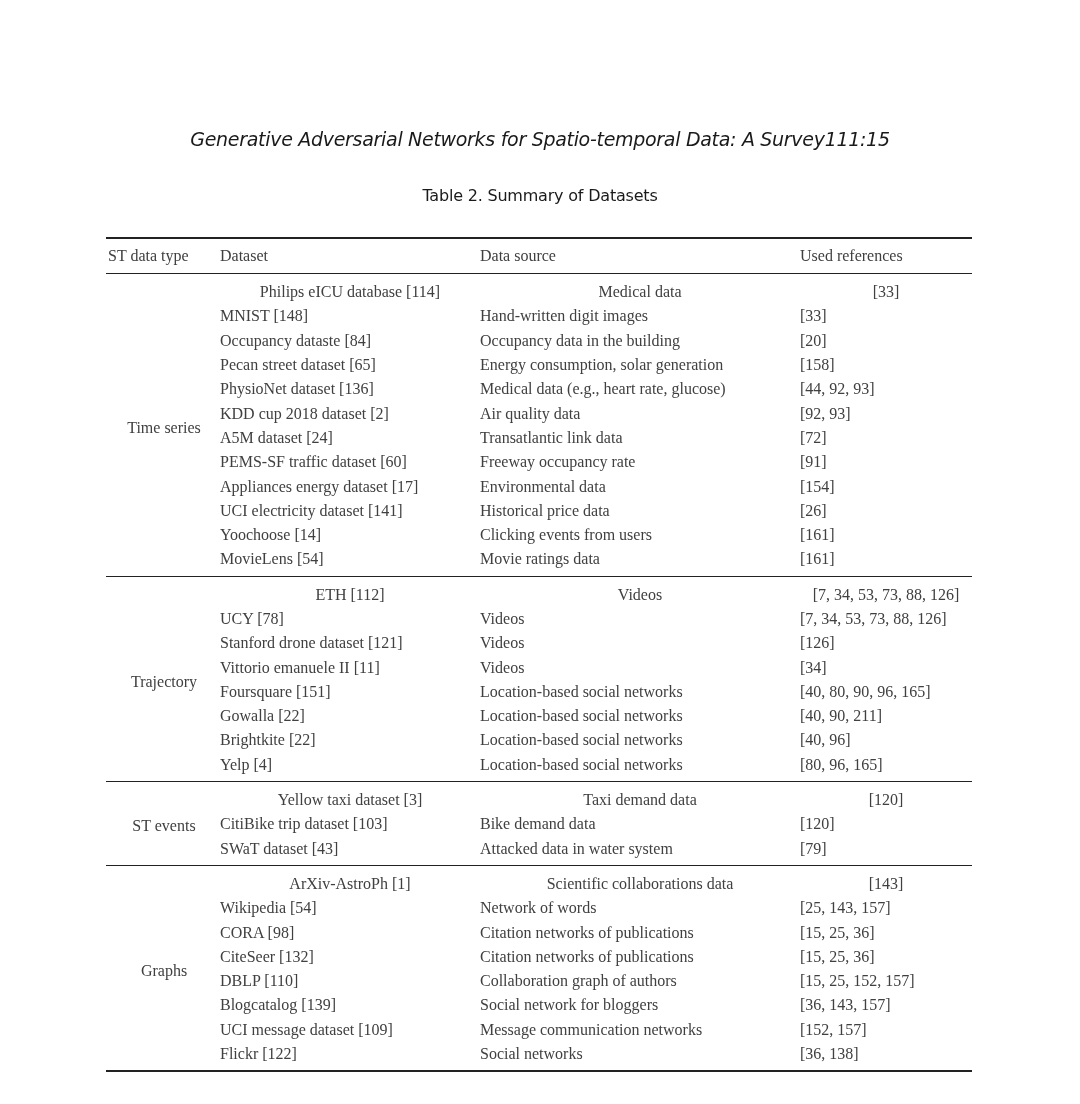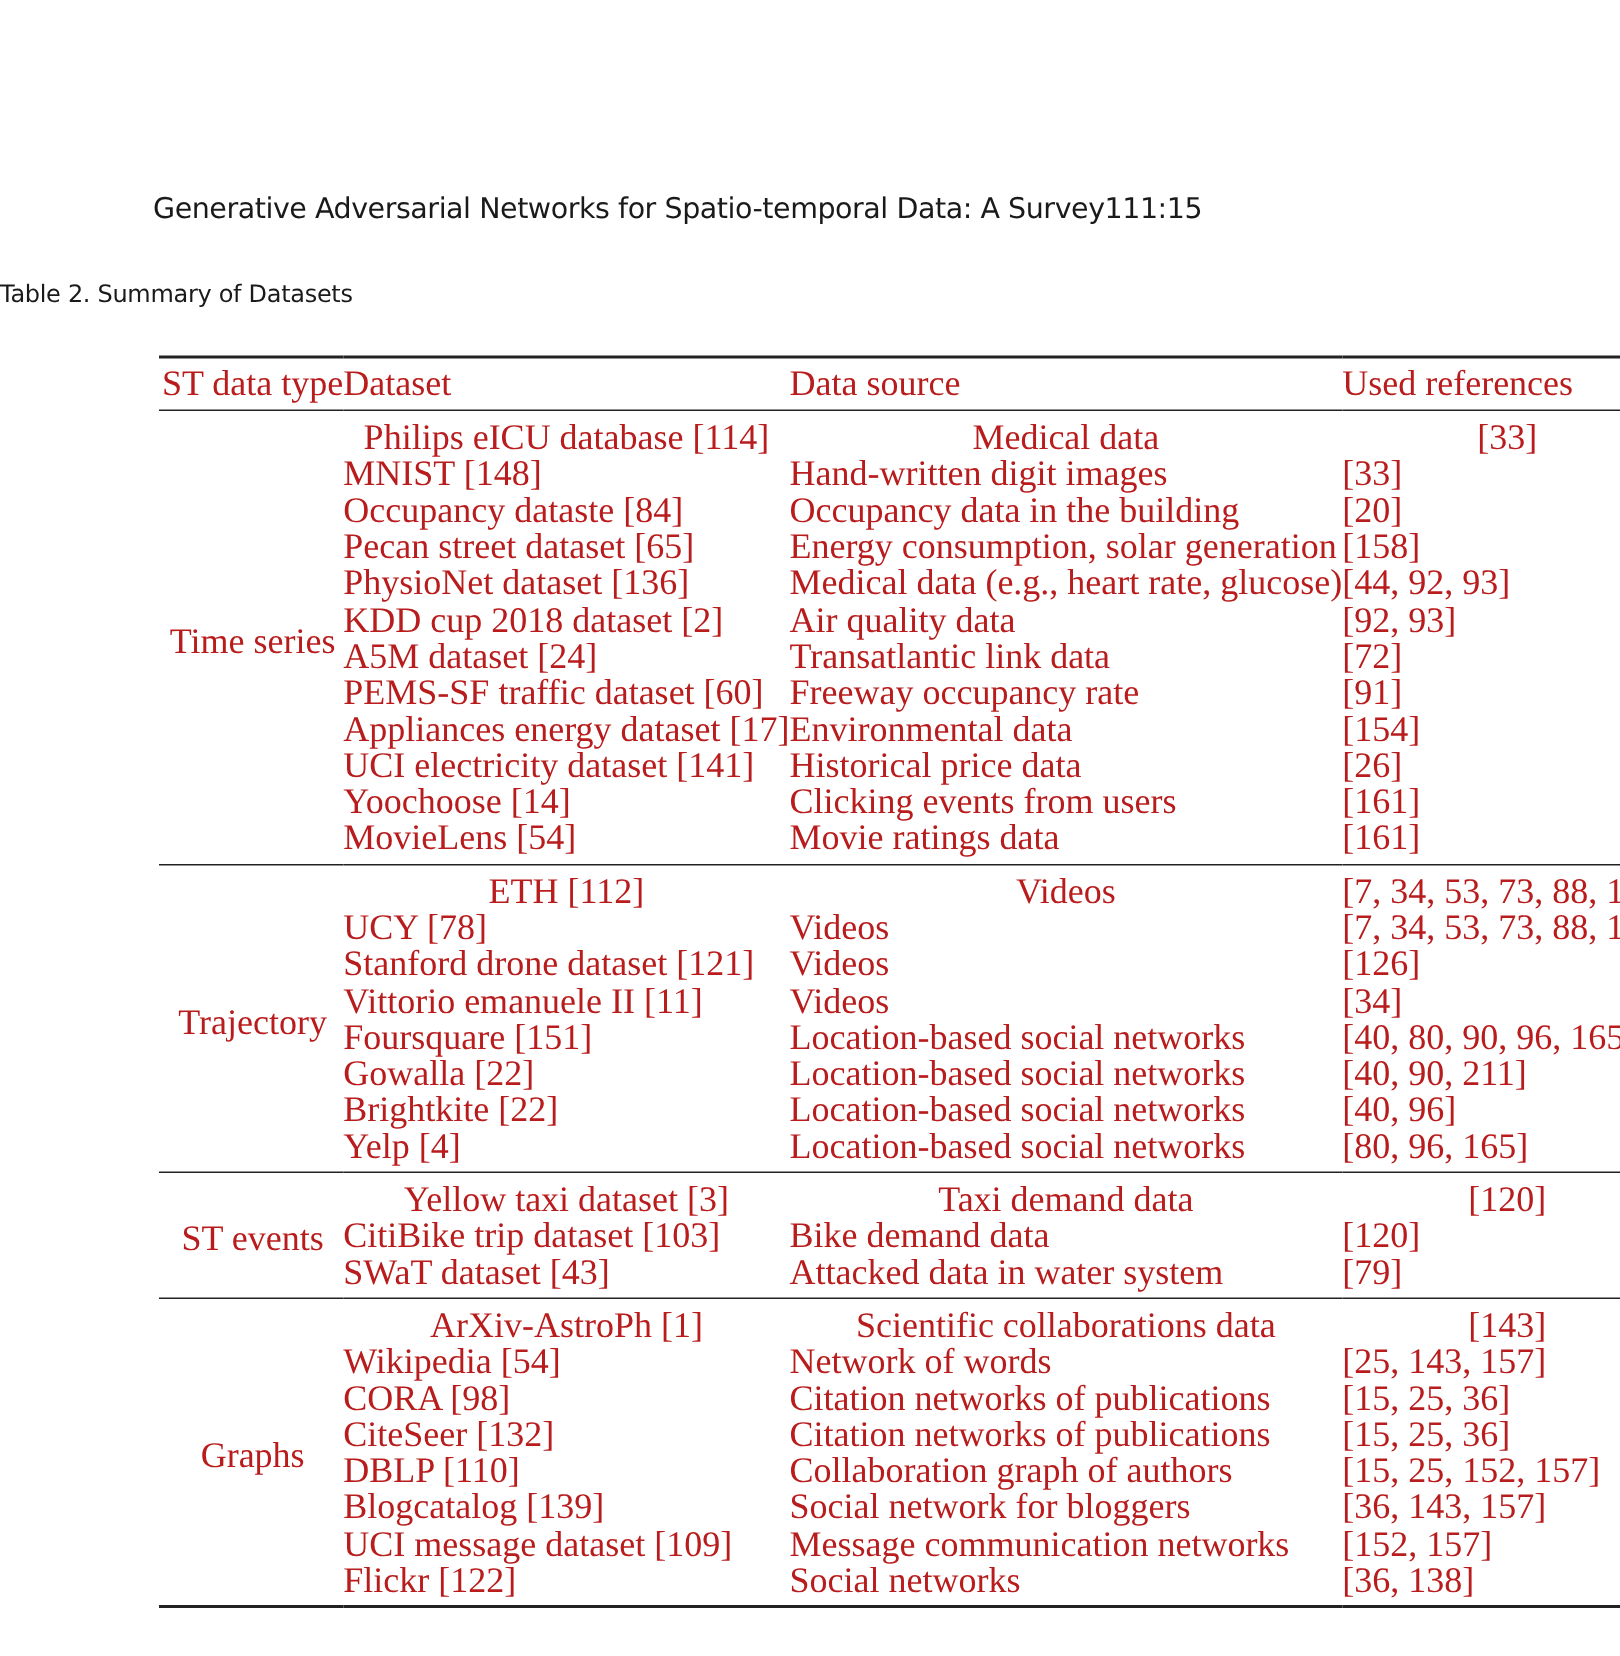--- a/index.html
+++ b/index.html
@@ -13,46 +13,47 @@
       position: relative;
       overflow: hidden;
       color: #1a1a1a;
     }
     .running-head {
       position: absolute;
       top: 128px;
       left: 102px;
       width: 876px;
       display: flex;
-      justify-content: flex-start;
+      justify-content: center;
       align-items: baseline;
       font-family: "DejaVu Sans", sans-serif;
       font-size: 19px;
       letter-spacing: -0.3px;
       color: #1a1a1a;
+      font-style: italic;
     }
     .caption {
       position: absolute;
       top: 186px;
       left: 0;
       width: 1080px;
-      text-align: left;
+      text-align: center;
       font-family: "DejaVu Sans", sans-serif;
       font-size: 16px;
       letter-spacing: -0.2px;
       color: #1a1a1a;
     }
     .table-wrap {
       position: absolute;
       top: 237px;
       left: 106px;
       width: 866px;
       font-family: "Liberation Serif", serif;
-      font-size: 24px;
-      color: #b91c1c;
+      font-size: 16px;
+      color: #404040;
     }
     table {
       width: 100%;
       border-collapse: collapse;
     }
     thead tr {
       border-top: 2px solid #222;
       border-bottom: 1.5px solid #222;
     }
     th {

